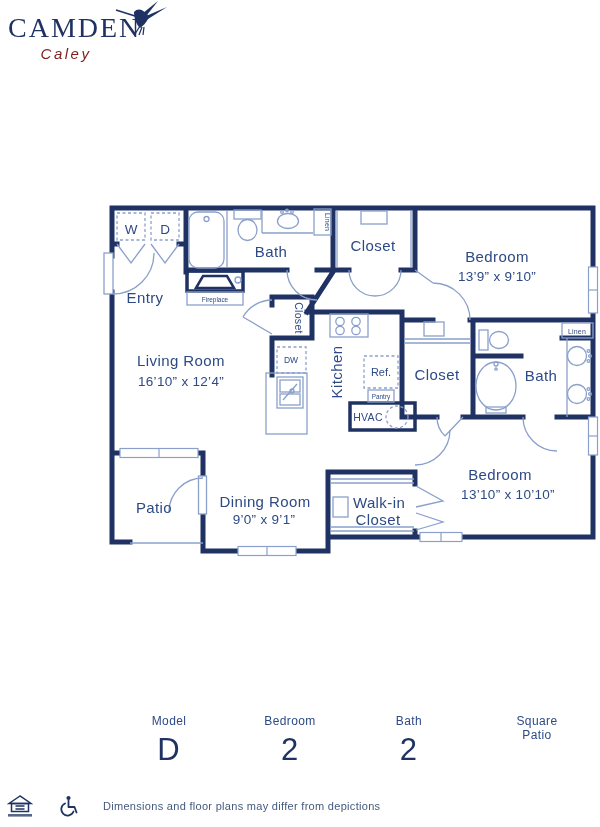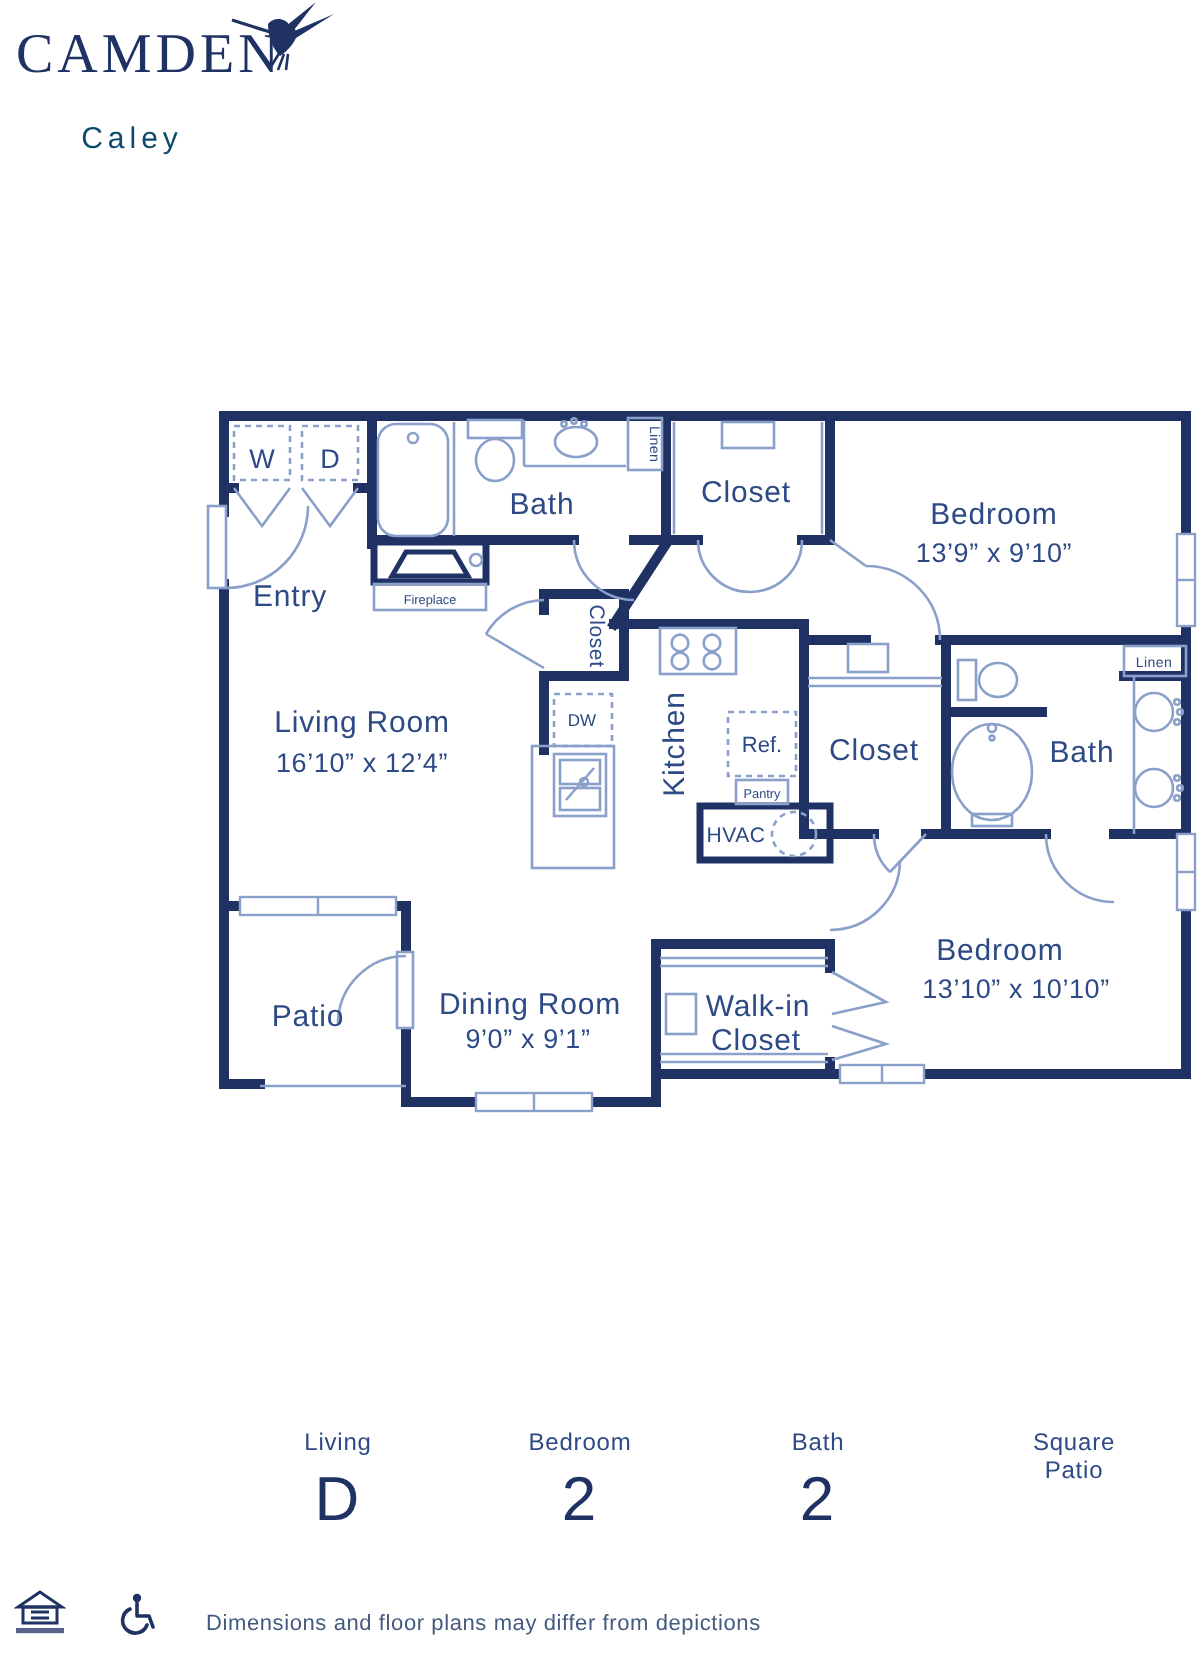--- a/index.html
+++ b/index.html
@@ -2,36 +2,36 @@
 <html><head>
 <meta charset="utf-8">
 <style>
   html,body{margin:0;padding:0;background:#fff;}
   body{width:600px;height:827px;position:relative;overflow:hidden;
        font-family:"Liberation Sans", sans-serif;}
   .abs{position:absolute;}
   
   .logo{left:8px;top:14px;width:116px;text-align:center;color:#1f3263;}
   .logo .word{font-family:"Liberation Serif", serif;font-size:28px;letter-spacing:2px;line-height:1;}
-  .logo .community{font-size:15px;letter-spacing:2.5px;margin-top:19px;color:#0c4a6e;}
+  .logo .community{font-size:15px;letter-spacing:2.5px;margin-top:3px;color:#7f1d1d;font-style:italic;}
   .bird{left:113px;top:0px;}
   
   svg text{font-family:"Liberation Sans", sans-serif;fill:#2d4a85;}
   .rm{font-size:15px;letter-spacing:.4px;}
   .dim{font-size:13.5px;letter-spacing:.3px;}
   .md{font-size:10.5px;letter-spacing:.3px;}
   .sm{font-size:7px;letter-spacing:.2px;}
   .xs{font-size:6.4px;}
   .wd{font-size:13.5px;}
   
   .stat{top:714px;text-align:center;transform:translateX(-50%);color:#1f3263;}
   .stat .lbl{font-size:12px;letter-spacing:.4px;color:#2d4a85;}
   .stat .val{font-size:31px;letter-spacing:1px;margin-top:4px;}
   
-  .footer{left:7px;top:794px;display:flex;align-items:flex-end;gap:24px;}
+  .footer{left:7px;top:794px;display:flex;align-items:center;gap:24px;}
   .footer .txt{font-size:11px;color:#44597f;letter-spacing:.3px;}
 </style>
 </head>
 <body>
 
 <div class="abs logo">
   <div class="word">CAMDEN</div>
   <div class="community">Caley</div>
 </div>
 <svg class="abs bird" width="56" height="38" viewBox="0 0 56 38">
@@ -234,21 +234,21 @@
     <text class="rm" x="265" y="507">Dining  Room</text>
     <text class="dim" x="264" y="524">9’0” x 9’1”</text>
     <text class="rm" x="379" y="508">Walk-in</text>
     <text class="rm" x="378" y="525">Closet</text>
     <text class="rm" x="500" y="480">Bedroom</text>
     <text class="dim" x="508" y="499">13’10” x 10’10”</text>
   </g>
 </svg>
 
 <div class="abs stat" style="left:169px">
-  <div class="lbl">Living</div>
+  <div class="lbl">Model</div>
   <div class="val">D</div>
 </div>
 <div class="abs stat" style="left:290px">
   <div class="lbl">Bedroom</div>
   <div class="val">2</div>
 </div>
 <div class="abs stat" style="left:409px">
   <div class="lbl">Bath</div>
   <div class="val">2</div>
 </div>

